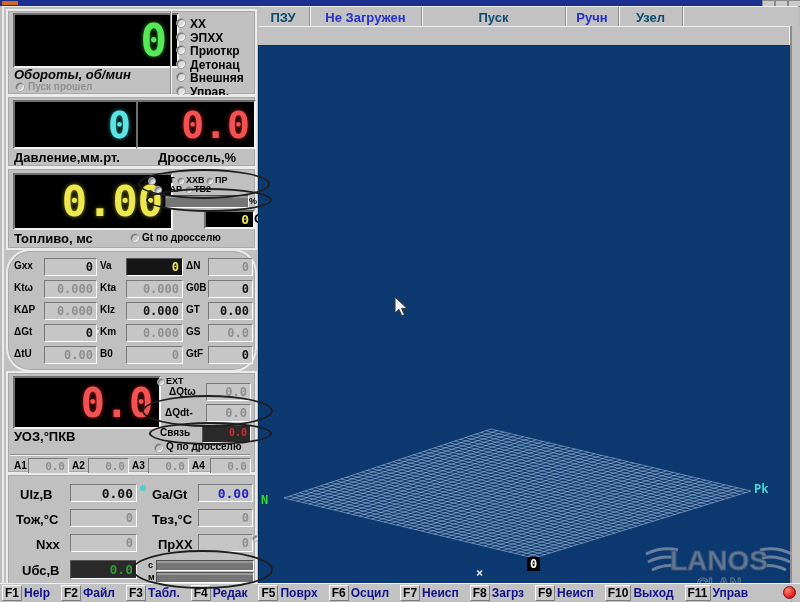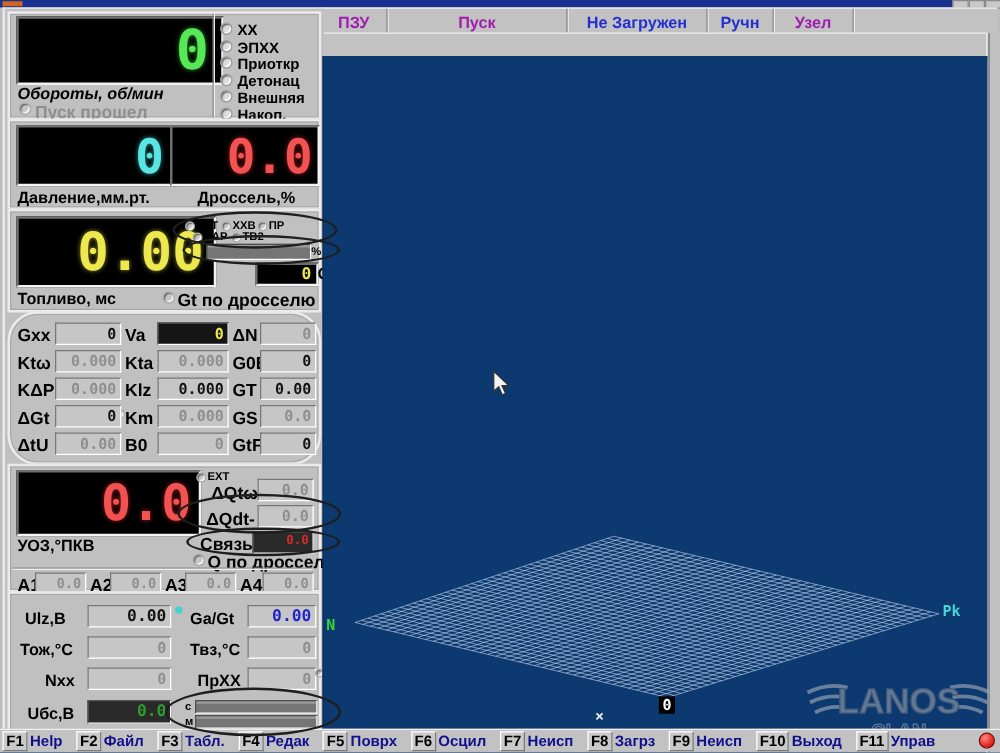--- a/index.html
+++ b/index.html
@@ -7,35 +7,35 @@
        font-family:"Liberation Sans",sans-serif;position:relative;}
   .abs{position:absolute;}
   
   #titlestrip{left:0;top:0;width:800px;height:6px;background:#1b2f8e;}
   #titleicon{left:2px;top:1px;width:16px;height:4px;background:#d06820;}
   .winbtn{top:0;width:11px;height:5px;background:#c9c9c9;border:1px solid #8a8a8a;}
   
   #statusbar{left:257px;top:6px;width:541px;height:20px;background:#c2c2c2;
      border-top:1px solid #efefef;border-bottom:1px solid #8b8b8b;display:flex;}
   .stcell{height:100%;display:flex;align-items:center;justify-content:center;
-     font:bold 13px "Liberation Sans",sans-serif;color:#a21caf;
+     font:bold 13px "Liberation Sans",sans-serif;color:#0c4a6e;
      border-right:1px solid #8f8f8f;box-shadow:1px 0 0 #efefef;white-space:nowrap;}
   .stcell.bright{color:#2330cf;}
   
   #panel{left:2px;top:6px;width:255px;height:578px;background:#c0c0c0;
      border-left:2px solid #e9e9e9;border-top:1px solid #e9e9e9;}
   .grp{position:absolute;left:2px;width:247px;background:#c0c0c0;
      border:2px solid #ebebeb;box-shadow:inset 0 0 0 1px #a8a8a8;overflow:visible;}
   .ledbox{position:absolute;background:#000;
      border-top:2px solid #6f6f6f;border-left:2px solid #6f6f6f;
      border-bottom:2px solid #f2f2f2;border-right:2px solid #f2f2f2;
      display:flex;align-items:center;justify-content:flex-end;
      font-family:"DejaVu Sans Mono",monospace;font-weight:bold;line-height:1;}
   .lbl{position:absolute;font:bold 13px "Liberation Sans",sans-serif;color:#000;white-space:nowrap;}
-  .lbl.sm{font-size:14px;}
+  .lbl.sm{font-size:10px;}
   .lbl.tiny{font-size:9px;}
   .lbl.dim{color:#8f8f8f;}
   .radio{position:absolute;width:8px;height:8px;border-radius:50%;background:#dcdcdc;
      box-shadow:inset 1px 1px 1px #666, inset -1px -1px 1px #fff;border:1px solid #9a9a9a;}
   .radio.dimr{background:#c6c6c6;border-color:#aaa;}
   .fld{position:absolute;background:#c6c6c6;height:15px;
      border-top:1px solid #787878;border-left:1px solid #787878;
      border-bottom:1px solid #fff;border-right:1px solid #fff;
      font:bold 12px "DejaVu Sans Mono",monospace;color:#141414;text-align:right;
      padding:1px 3px 0 0;box-sizing:content-box;}
@@ -78,22 +78,22 @@
 
 <div class="abs" id="titlestrip">
   <div class="abs" id="titleicon"></div>
 </div>
 <div class="abs winbtn" style="left:762px;"></div>
 <div class="abs winbtn" style="left:775px;"></div>
 <div class="abs winbtn" style="left:788px;"></div>
 
 <div class="abs" id="statusbar">
     <div class="stcell" style="width: 52px;">ПЗУ</div>
+    <div class="stcell bright" style="width: 111px;">Не Загружен</div>
     <div class="stcell" style="width: 143px;">Пуск</div>
-    <div class="stcell bright" style="width: 111px;">Не Загружен</div>
     <div class="stcell bright" style="width: 52px;">Ручн</div>
     <div class="stcell" style="width: 63px;">Узел</div>
   </div>
 
 <div class="abs" id="topstrip"></div>
 <div class="abs" id="rightstrip"></div>
 
 <div class="abs" id="panel">
 
   <div class="grp" style="top:2px;height:83px;">
@@ -109,21 +109,21 @@
         <div class="lbl" style="left: 182px; top: 6px; font-size: 12px;">ХХ</div>
         <div class="radio" style="left: 168px; top: 20.5px;"></div>
         <div class="lbl" style="left: 182px; top: 19.5px; font-size: 12px;">ЭПХХ</div>
         <div class="radio" style="left: 168px; top: 34px;"></div>
         <div class="lbl" style="left: 182px; top: 33px; font-size: 12px;">Приоткр</div>
         <div class="radio" style="left: 168px; top: 47.5px;"></div>
         <div class="lbl" style="left: 182px; top: 46.5px; font-size: 12px;">Детонац</div>
         <div class="radio" style="left: 168px; top: 61px;"></div>
         <div class="lbl" style="left: 182px; top: 60px; font-size: 12px;">Внешняя</div>
         <div class="radio" style="left: 168px; top: 74.5px;"></div>
-        <div class="lbl" style="left: 182px; top: 73.5px; font-size: 12px;">Накоп.</div>
+        <div class="lbl" style="left: 182px; top: 73.5px; font-size: 12px;">Управ.</div>
       </div>
   </div>
 
   <div class="grp" style="top:88px;height:69px;">
     <div class="ledbox" style="left:5px;top:3px;width:116px;height:45px;font-size:38px;padding-right:10px;color:#5ae4e4;text-shadow:0 0 4px #2a8f8f;">
         <span>0</span>
       </div>
     <div class="ledbox" style="left:128px;top:3px;width:112px;height:45px;font-size:38px;padding-right:4px;color:#f35252;text-shadow:0 0 4px #a02020;">
         <span>0.0</span>
       </div>

